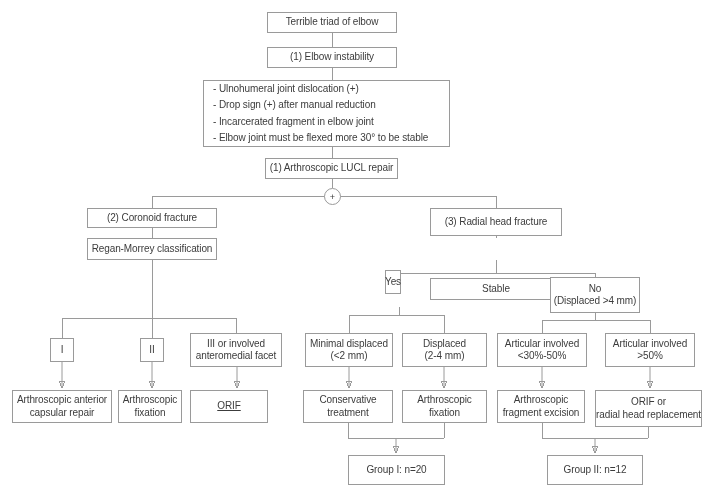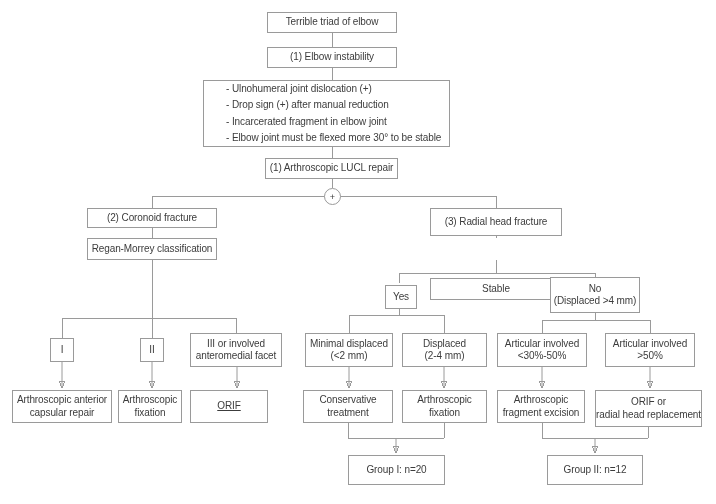--- a/index.html
+++ b/index.html
@@ -13,21 +13,21 @@
   .wires{position:absolute;left:0;top:0;width:716px;height:504px;}
   .wires path{stroke:var(--line);stroke-width:1;fill:none;shape-rendering:crispEdges;}
   .wires path.arrowline{shape-rendering:auto;}
   .arrowhead{fill:var(--arrow);stroke:none;}
   .box{
     position:absolute;box-sizing:border-box;border:1px solid var(--box-border);
     background:#fff;display:flex;flex-direction:column;align-items:center;justify-content:center;
     text-align:center;font-size:10px;line-height:12.5px;letter-spacing:-0.1px;
   }
   .box .ln{display:block;white-space:nowrap;}
-  .criteria{align-items:flex-start;text-align:right;line-height:16.2px;padding-left:22px;}
+  .criteria{align-items:flex-start;text-align:right;line-height:16.2px;padding-left:9px;}
   .junction{
     position:absolute;left:324px;top:188px;width:17px;height:17px;box-sizing:border-box;
     border:1px solid var(--line);border-radius:50%;background:#fff;
     display:flex;align-items:center;justify-content:center;font-size:9px;color:var(--text);
   }
 </style>
 </head>
 <body>
 
 <div class="canvas">
@@ -92,21 +92,21 @@
   </div>
 
   <div class="box" style="left:430px;top:208px;width:132px;height:28px;">
     <span class="ln">(3) Radial head fracture</span>
   </div>
 
   <div class="box" style="left:430px;top:238px;width:132px;height:22px;margin-top:40px;">
     <span class="ln">Stable</span>
   </div>
 
-  <div class="box" style="left:385px;top:285px;width:32px;height:24px;">
+  <div class="box" style="left:385px;top:270px;width:16px;height:24px;">
     <span class="ln">Yes</span>
   </div>
 
   <div class="box" style="left:550px;top:277px;width:90px;height:36px;">
     <span class="ln">No</span>
     <span class="ln">(Displaced &gt;4 mm)</span>
   </div>
 
   <div class="box" style="left:50px;top:338px;width:24px;height:24px;">
     <span class="ln">I</span>

